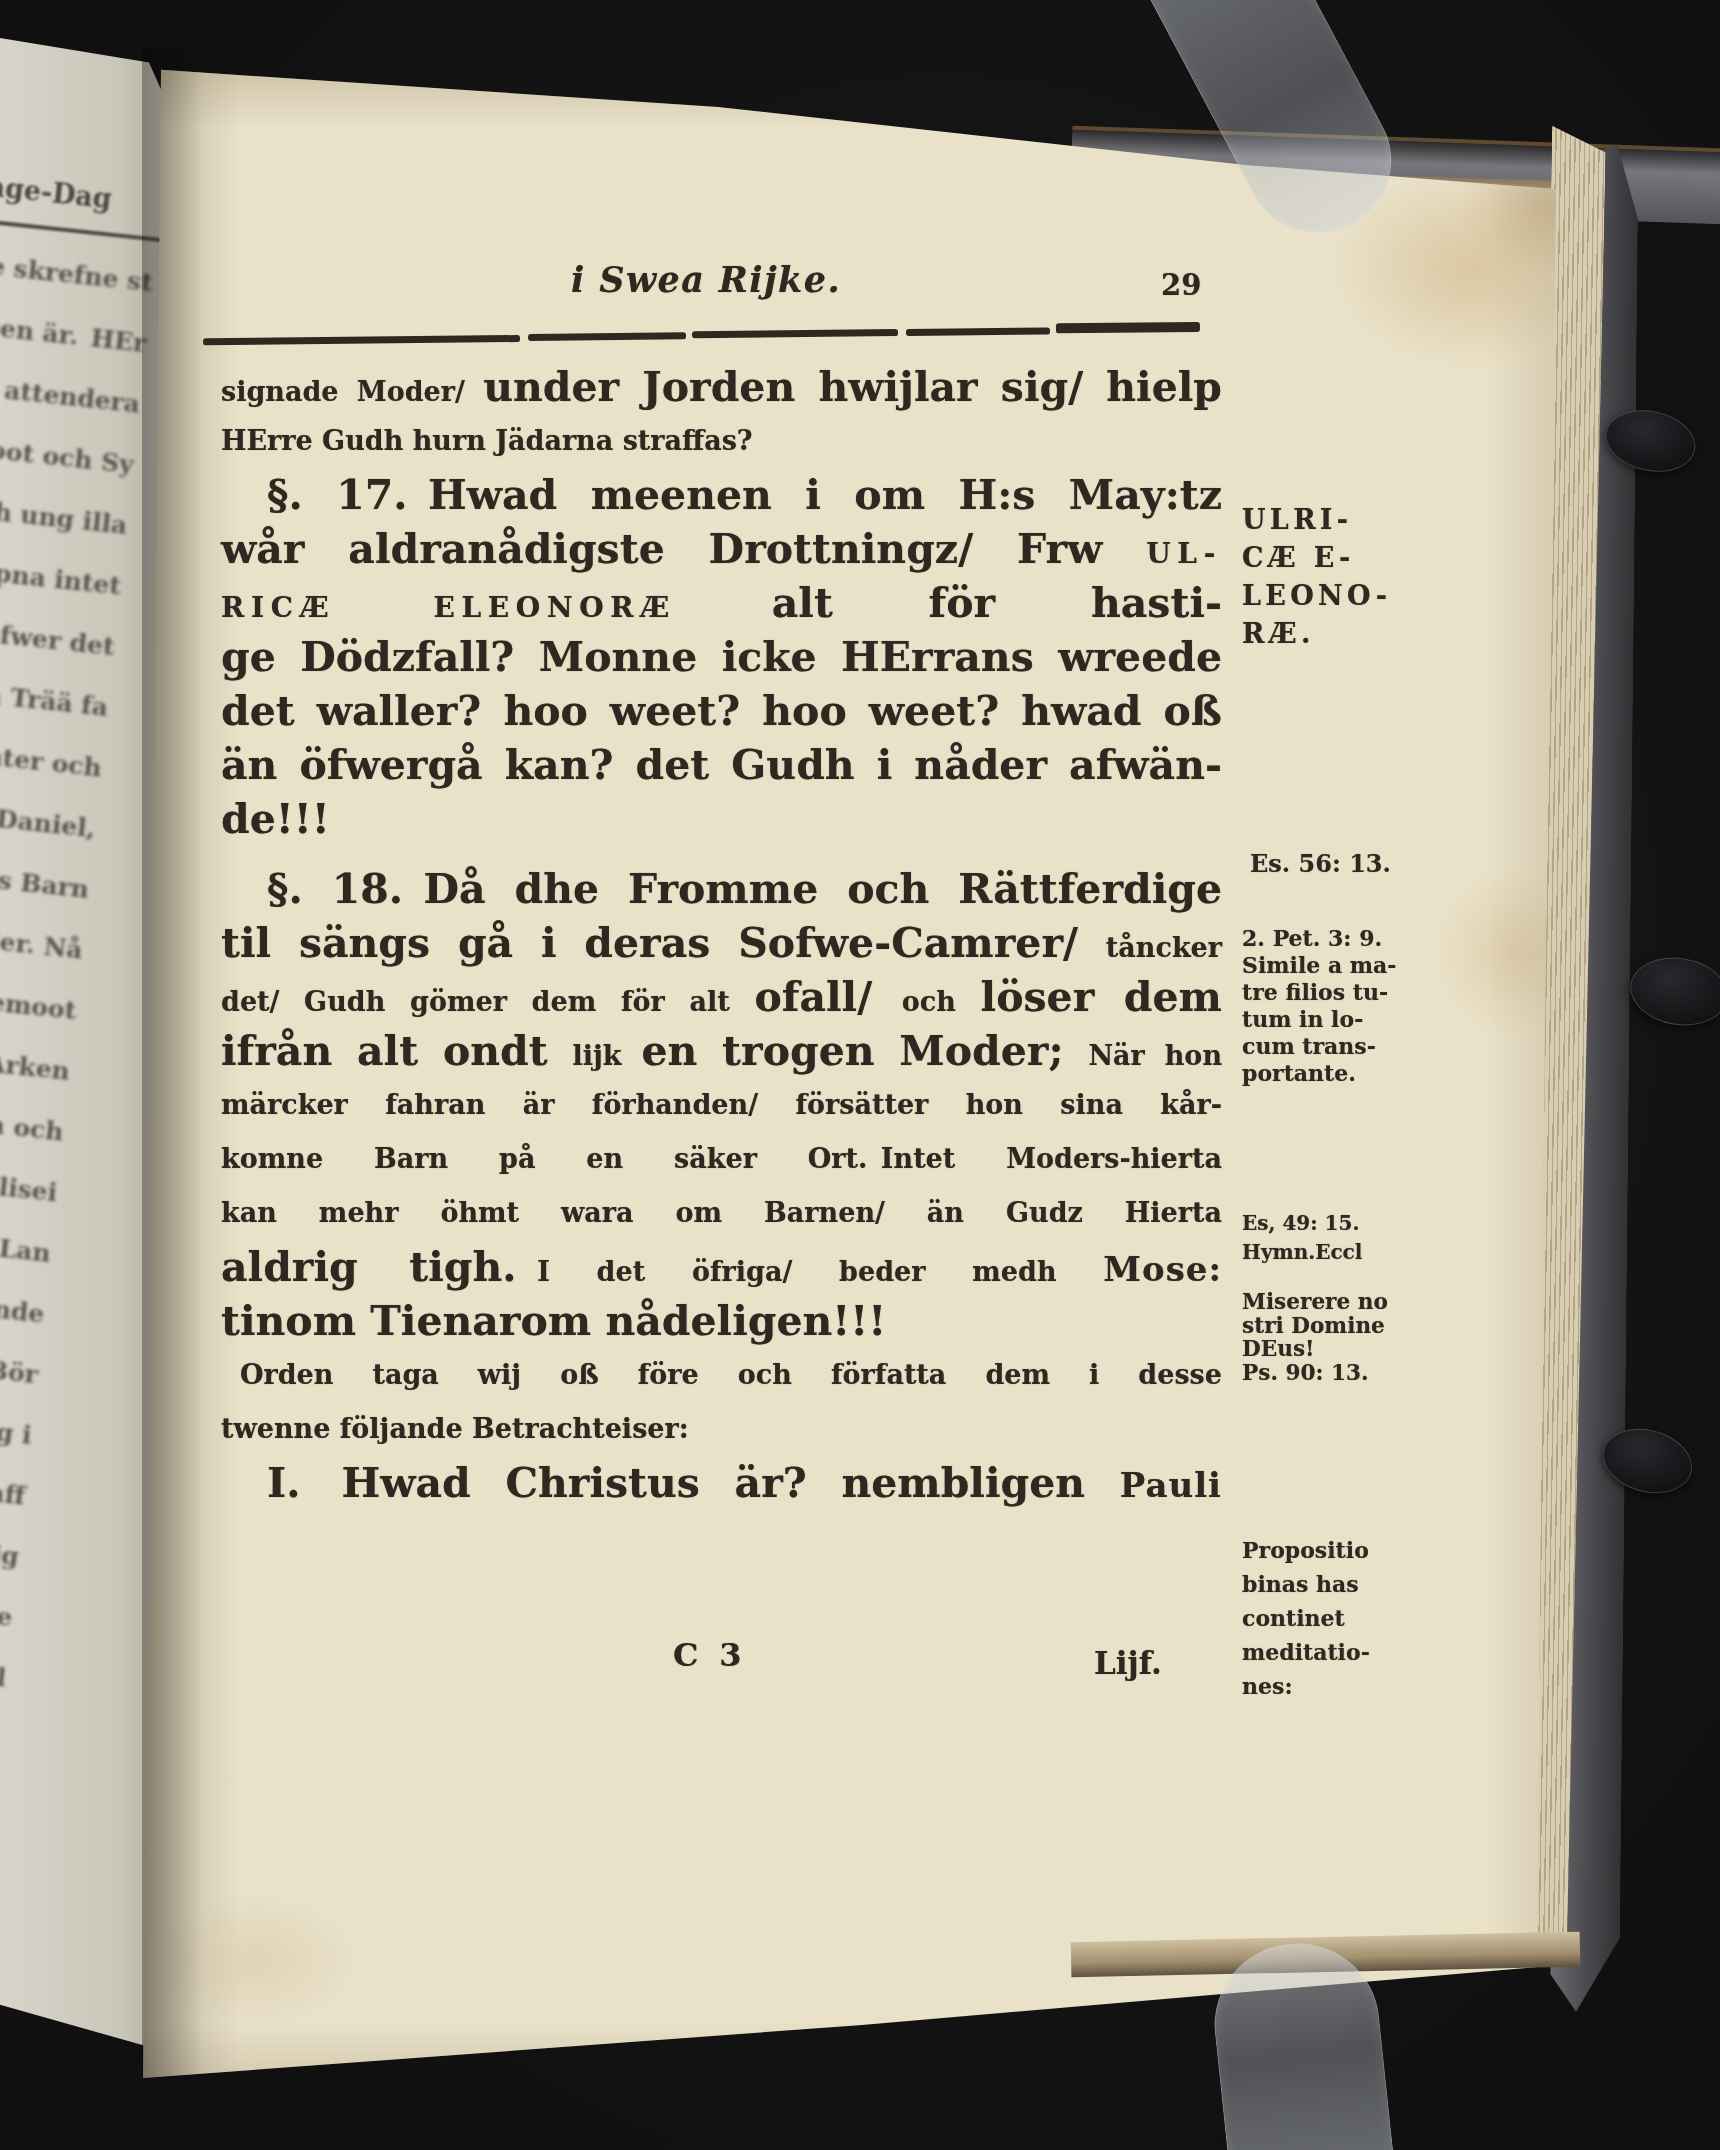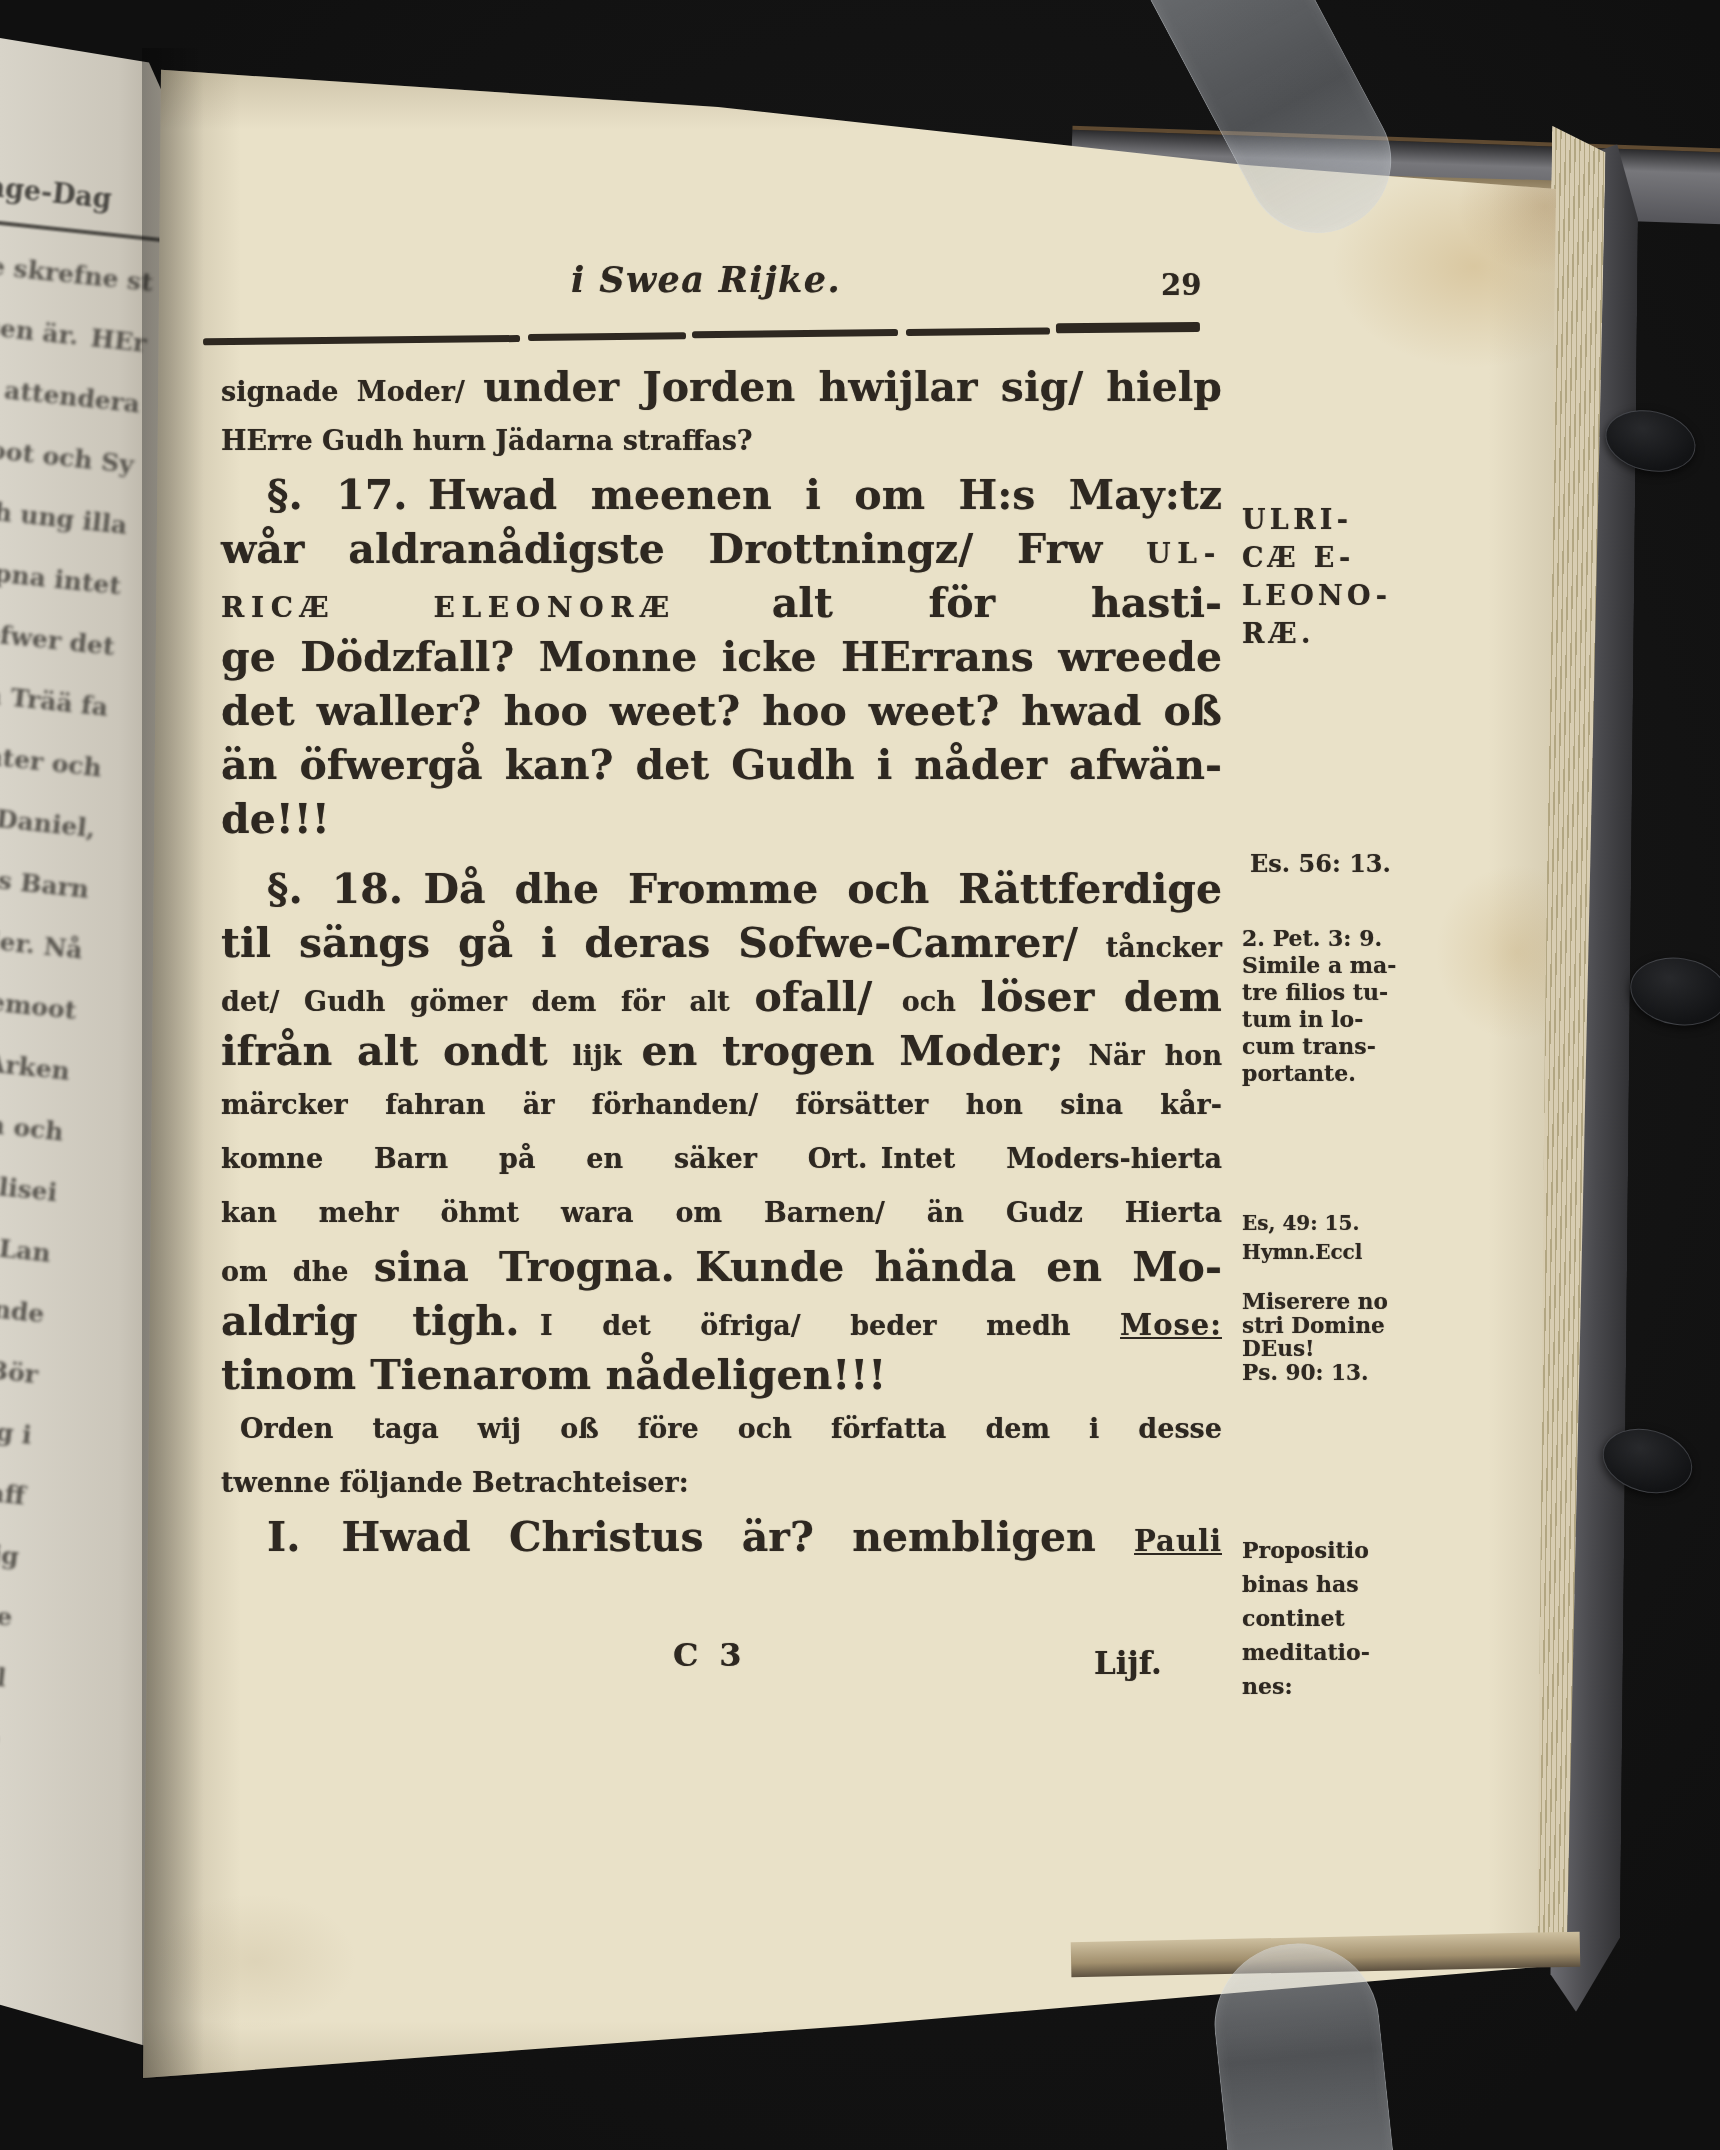--- a/index.html
+++ b/index.html
@@ -76,21 +76,21 @@
   .body-text{position:absolute;left:79px;top:295px;width:1001px;}
   .line{height:54px;line-height:54px;text-align:justify;text-align-last:justify;
     white-space:normal;text-shadow:0 0 1px rgba(46,40,33,.5);}
   .line.short{text-align-last:left;}
   .line.ind{text-indent:46px;}
   .line.ind-sm{text-indent:19px;}
   .line.para{margin-top:16.3px;}
   .seg-lg{font-size:41px;font-weight:700;}
   .seg-md{font-size:27px;font-weight:700;}
   .seg-caps{font-size:28px;font-weight:700;letter-spacing:6.7px;}
-  .seg-rom{font-size:29px;font-weight:700;letter-spacing:1px;text-decoration:underline;}
+  .seg-rom{font-size:34px;font-weight:700;letter-spacing:1px;}
 
   .margin-notes{position:absolute;left:1100px;top:0;width:310px;}
   .mn{position:absolute;left:0;width:100%;color:#2e2821;
     text-shadow:0 0 1px rgba(46,40,33,.5);}
   .mn div{white-space:nowrap;}
   .mn.g0{top:436px;font-size:27px;line-height:38px;font-weight:700;letter-spacing:4.3px;}
   .mn.g1{top:784px;font-size:24px;line-height:30px;font-weight:700;margin-left:8px;}
   .mn.g2{top:860px;font-size:22px;line-height:27px;font-weight:700;}
   .mn.g3{top:1144px;font-size:20px;line-height:29px;font-weight:700;}
   .mn.g4{top:1225px;font-size:21.6px;line-height:23.5px;font-weight:700;}
@@ -179,21 +179,20 @@
         <div class="line"><span class="seg-lg">det waller? hoo weet? hoo weet? hwad oß</span></div>
         <div class="line"><span class="seg-lg">än öfwergå kan? det Gudh i nåder afwän-</span></div>
         <div class="line short"><span class="seg-lg">de!!!</span></div>
         <div class="line ind para"><span class="seg-lg">§. 18. Då dhe Fromme och Rättferdige</span></div>
         <div class="line"><span class="seg-lg">til sängs gå i deras Sofwe-Camrer/ </span><span class="seg-md">tåncker</span></div>
         <div class="line"><span class="seg-md">det/ Gudh gömer dem för alt </span><span class="seg-lg">ofall/ </span><span class="seg-md">och </span><span class="seg-lg">löser dem</span></div>
         <div class="line"><span class="seg-lg">ifrån alt ondt </span><span class="seg-md">lijk </span><span class="seg-lg">en trogen Moder; </span><span class="seg-md">När hon</span></div>
         <div class="line"><span class="seg-md">märcker fahran är förhanden/ försätter hon sina kår-</span></div>
         <div class="line"><span class="seg-md">komne Barn på en säker Ort. Intet Moders-hierta</span></div>
         <div class="line"><span class="seg-md">kan mehr öhmt wara om Barnen/ än Gudz Hierta</span></div>
-        <div class="line"><span class="seg-md">om dhe </span><span class="seg-lg">sina Trogna. Kunde hända en Mo-</span></div>
         <div class="line"><span class="seg-lg">aldrig tigh. </span><span class="seg-md">I det öfriga/ beder medh </span><span class="seg-rom">Mose:</span></div>
         <div class="line short"><span class="seg-lg">tinom Tienarom nådeligen!!!</span></div>
         <div class="line ind-sm"><span class="seg-md">Orden taga wij oß före och författa dem i desse</span></div>
         <div class="line short"><span class="seg-md">twenne följande Betrachteiser:</span></div>
         <div class="line ind"><span class="seg-lg">I.  Hwad Christus är? nembligen </span><span class="seg-rom">Pauli</span></div>
       </div>
     <div class="margin-notes" id="margin-notes">
         <div class="mn g0">
           <div class="mn-line">ULRI-</div>
           <div class="mn-line">CÆ E-</div>

